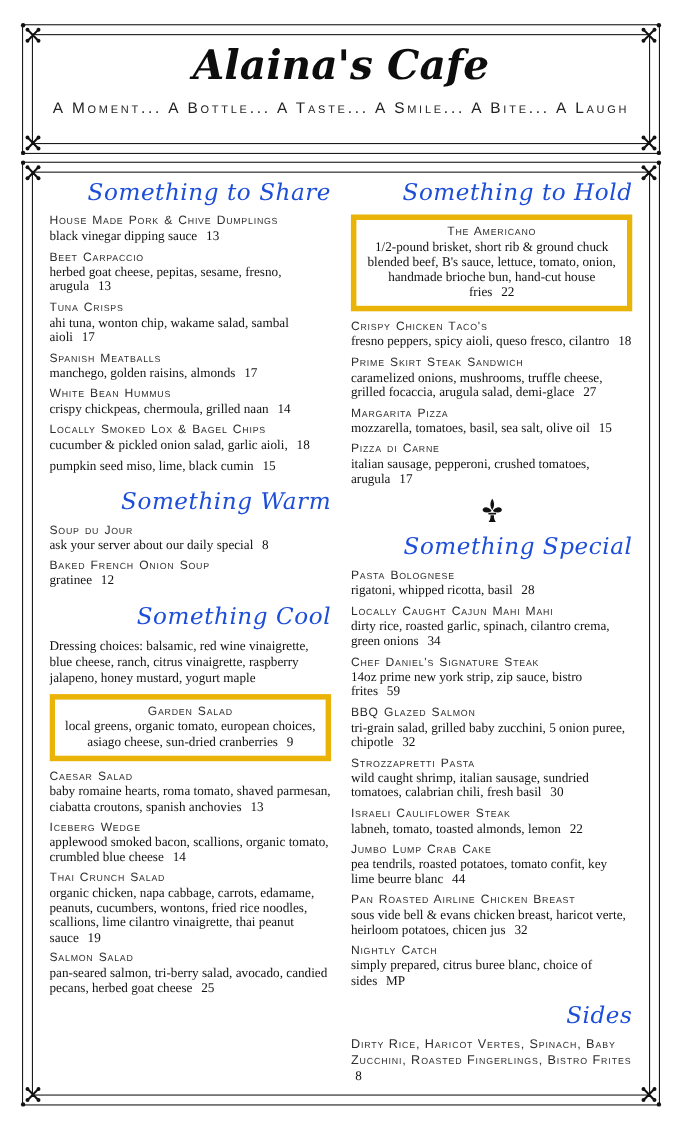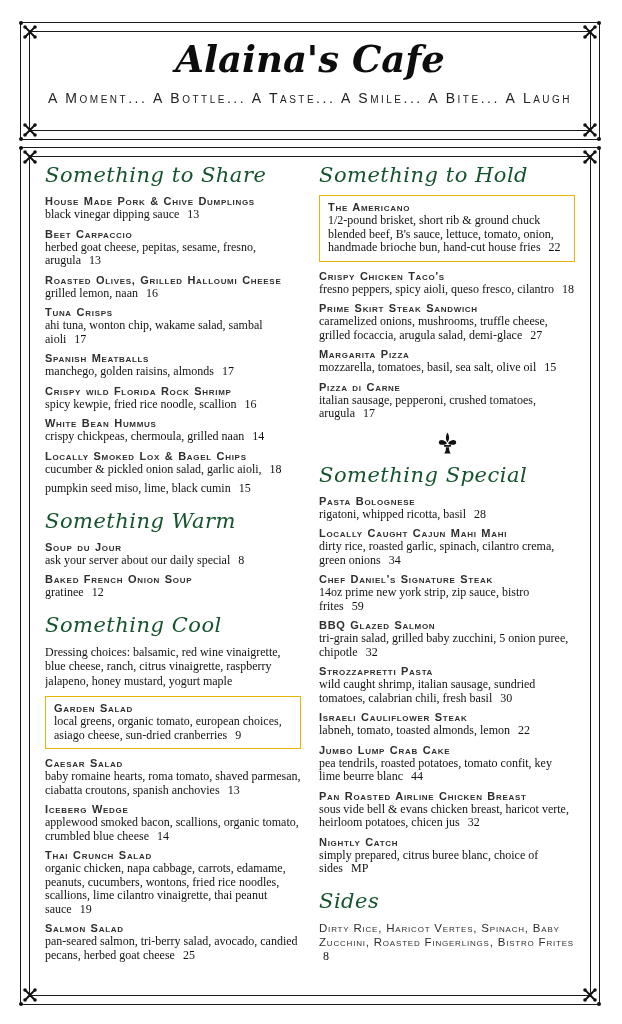--- a/index.html
+++ b/index.html
@@ -19,31 +19,31 @@
   
   .title{margin:14px 0 0 0;text-align:center;font-family:"DejaVu Serif",serif;
          font-style:italic;font-weight:bold;font-size:37px;line-height:44px;color:#0d0d0d;}
   .tagline{margin-top:9px;text-align:center;font-family:"Liberation Sans",sans-serif;
            font-variant:small-caps;font-size:14px;letter-spacing:2.5px;color:#222;}
   
   .cols{position:absolute;inset:12px 24px 10px 24px;display:flex;gap:18px;overflow:hidden;}
   .col{flex:1 1 50%;min-width:0;}
   
   .s-head{font-family:"DejaVu Serif",serif;font-style:italic;font-weight:normal;
-          font-size:21px;line-height:26px;text-align:left;margin:2px 0 7px 0;color:#14532d;
+          font-size:21px;line-height:26px;text-align:right;margin:2px 0 7px 0;color:#1d4ed8;
           letter-spacing:0.5px;}
   .s-head.mt{margin-top:12px;}
   .item{margin:0 0 6px 0;}
-  .iname{font-family:"Liberation Sans",sans-serif;font-variant:small-caps;font-weight:700;
+  .iname{font-family:"Liberation Sans",sans-serif;font-variant:small-caps;font-weight:400;
          font-size:11px;line-height:13px;letter-spacing:0.7px;word-spacing:1px;color:#2e2e2e;}
   .idesc{font-family:"Liberation Serif",serif;font-size:12px;line-height:13.5px;color:#121212;}
   .price{margin-left:8px;}
   .note{font-family:"Liberation Serif",serif;font-size:12px;line-height:14.5px;
         margin:0 0 8px 0;color:#121212;}
-  .boxed{border:1px solid #eab308;padding:5px 8px 6px 8px;margin:2px 0 8px 0;}
+  .boxed{border:5px solid #eab308;padding:5px 8px 6px 8px;margin:2px 0 8px 0;text-align:center;}
   .boxed .item{margin-bottom:0;}
   .fleur-wrap{text-align:center;margin:10px 0 2px 0;}
   .fleur-wrap svg{display:inline-block;}
   
   .sides-list{font-family:"Liberation Sans",sans-serif;font-variant:small-caps;
               font-size:11.5px;line-height:14px;letter-spacing:0.8px;color:#2e2e2e;}
   .sides-price{font-family:"Liberation Serif",serif;font-size:12px;line-height:14px;
                padding-left:4px;color:#121212;}
 </style>
 </head>
@@ -122,34 +122,26 @@
 
           <div class="item">
             <div class="iname">House Made Pork &amp; Chive Dumplings</div>
             <div class="idesc"><span>black vinegar dipping sauce</span><span class="price">13</span></div>
           </div>
           <div class="item">
             <div class="iname">Beet Carpaccio</div>
             <div class="idesc"><span>herbed goat cheese, pepitas, sesame, fresno, arugula</span><span class="price">13</span></div>
           </div>
           <div class="item">
-            <div class="iname">Roasted Olives, Grilled Halloumi Cheese</div>
-            <div class="idesc"><span>grilled lemon, naan</span><span class="price">16</span></div>
-          </div>
-          <div class="item">
             <div class="iname">Tuna Crisps</div>
             <div class="idesc"><span>ahi tuna, wonton chip, wakame salad, sambal aioli</span><span class="price">17</span></div>
           </div>
           <div class="item">
             <div class="iname">Spanish Meatballs</div>
             <div class="idesc"><span>manchego, golden raisins, almonds</span><span class="price">17</span></div>
-          </div>
-          <div class="item">
-            <div class="iname">Crispy wild Florida Rock Shrimp</div>
-            <div class="idesc"><span>spicy kewpie, fried rice noodle, scallion</span><span class="price">16</span></div>
           </div>
           <div class="item">
             <div class="iname">White Bean Hummus</div>
             <div class="idesc"><span>crispy chickpeas, chermoula, grilled naan</span><span class="price">14</span></div>
           </div>
           <div class="item">
             <div class="iname">Locally Smoked Lox &amp; Bagel Chips</div>
             <div class="idesc"><span>cucumber &amp; pickled onion salad, garlic aioli,</span><span class="price">18</span></div>
           </div>
           <div class="item">

